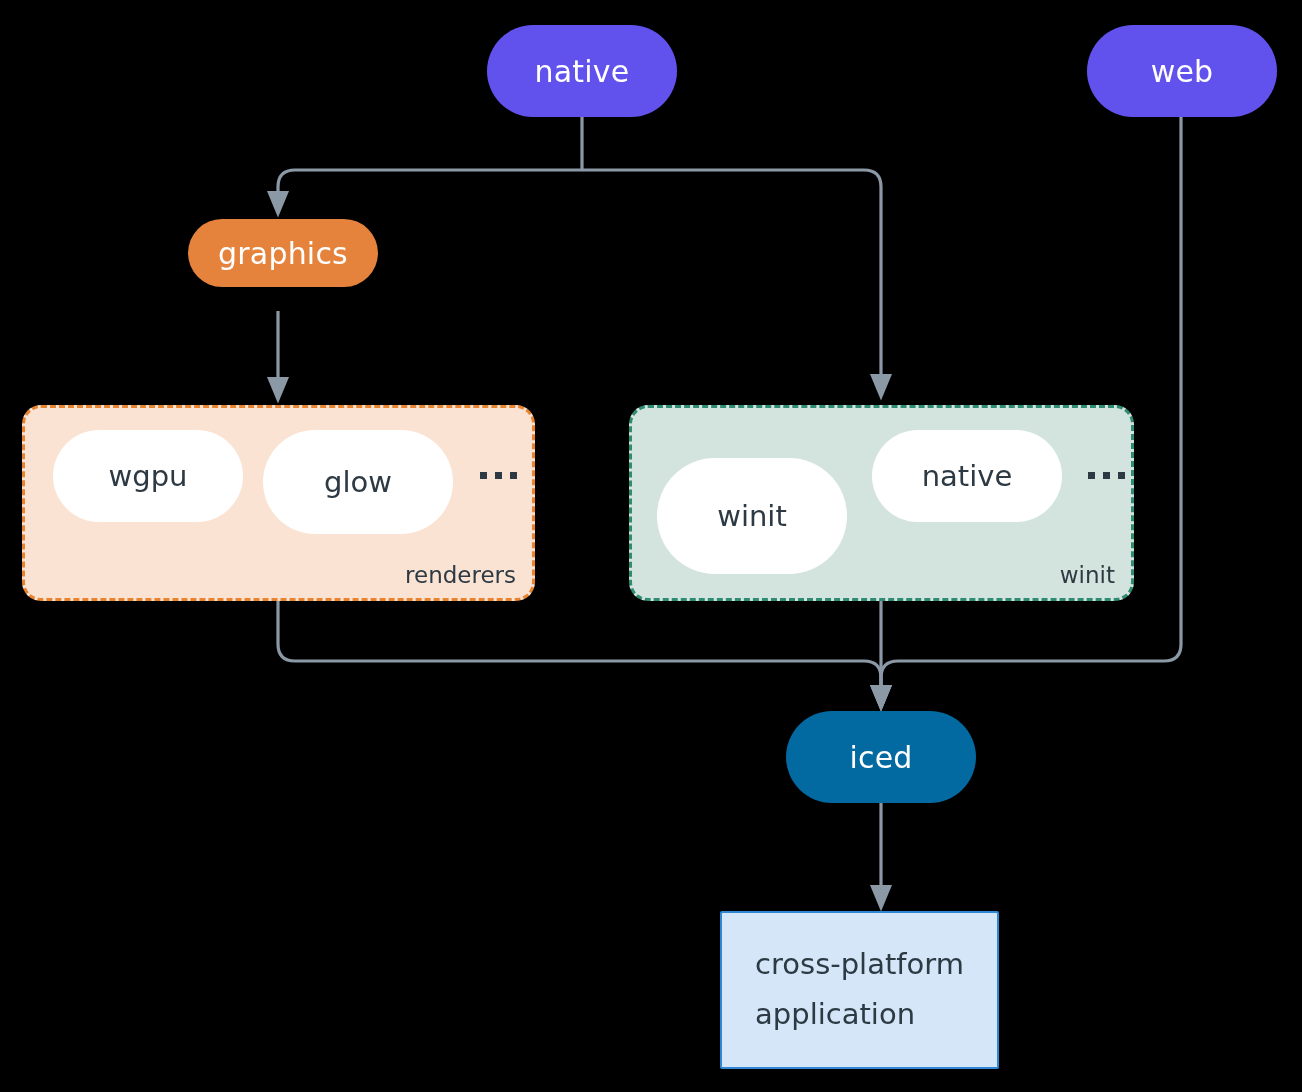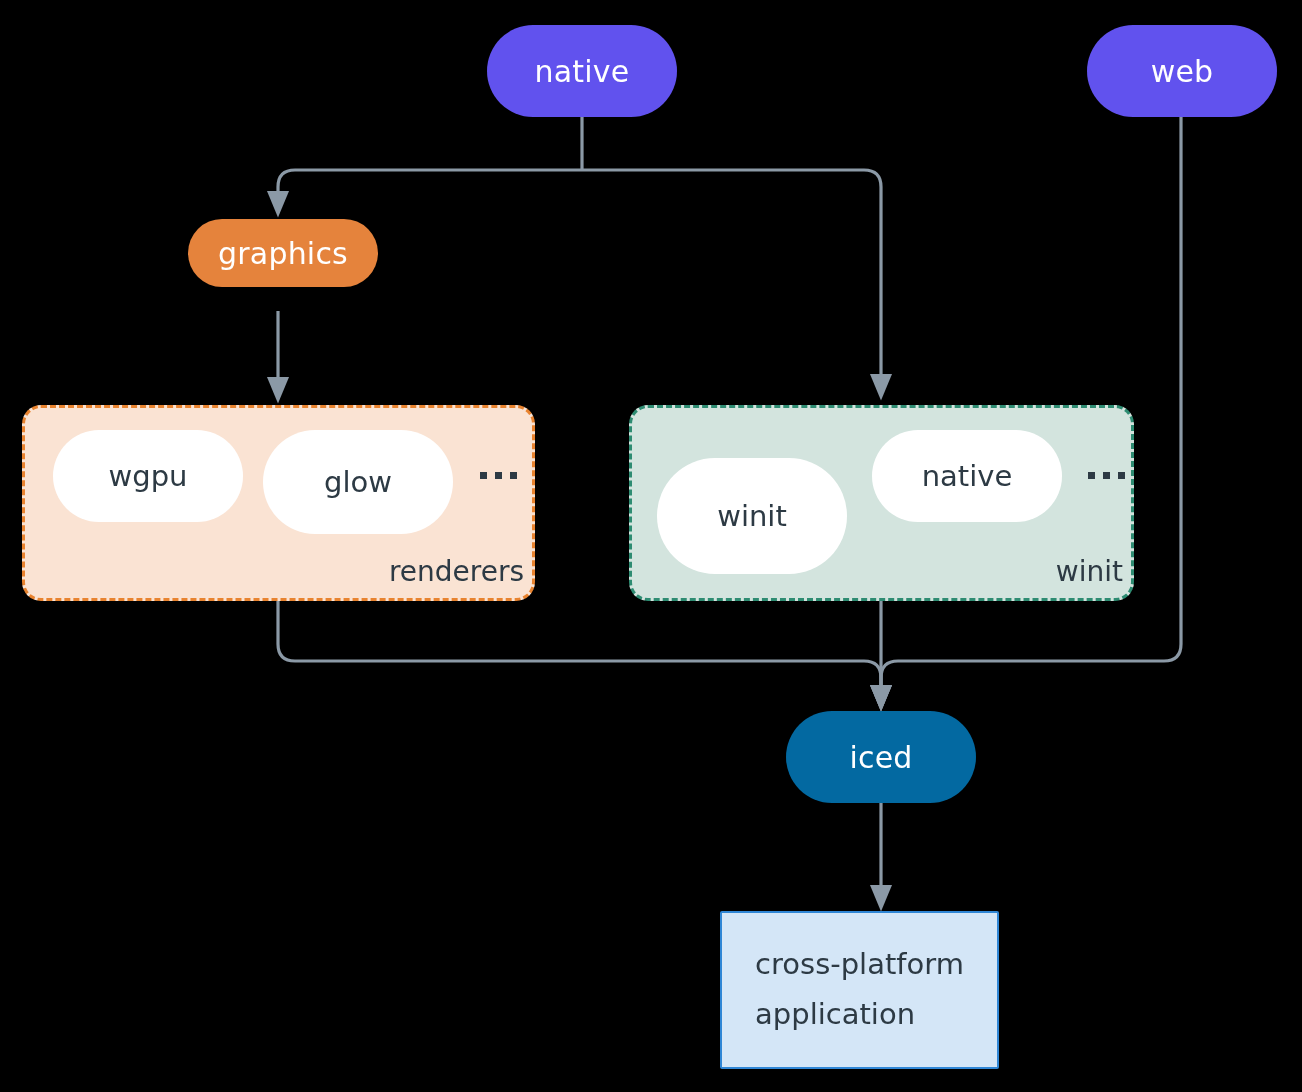--- a/index.html
+++ b/index.html
@@ -79,23 +79,23 @@
     background: #fae3d3;
     border-color: #e8832f;
   }
   .group-shells {
     left: 629px; top: 405px; width: 505px; height: 196px;
     background: #d3e4de;
     border-color: #2e8c72;
   }
   .group-label {
     position: absolute;
-    right: 8px;
+    right: 16px;
     bottom: 10px;
-    font-size: 28px;
+    font-size: 23px;
     color: #2d3a44;
   }
   .leaf-pill {
     position: absolute;
     display: flex;
     align-items: center;
     justify-content: center;
     background: #ffffff;
     border-radius: 999px;
     color: #2d3a44;

